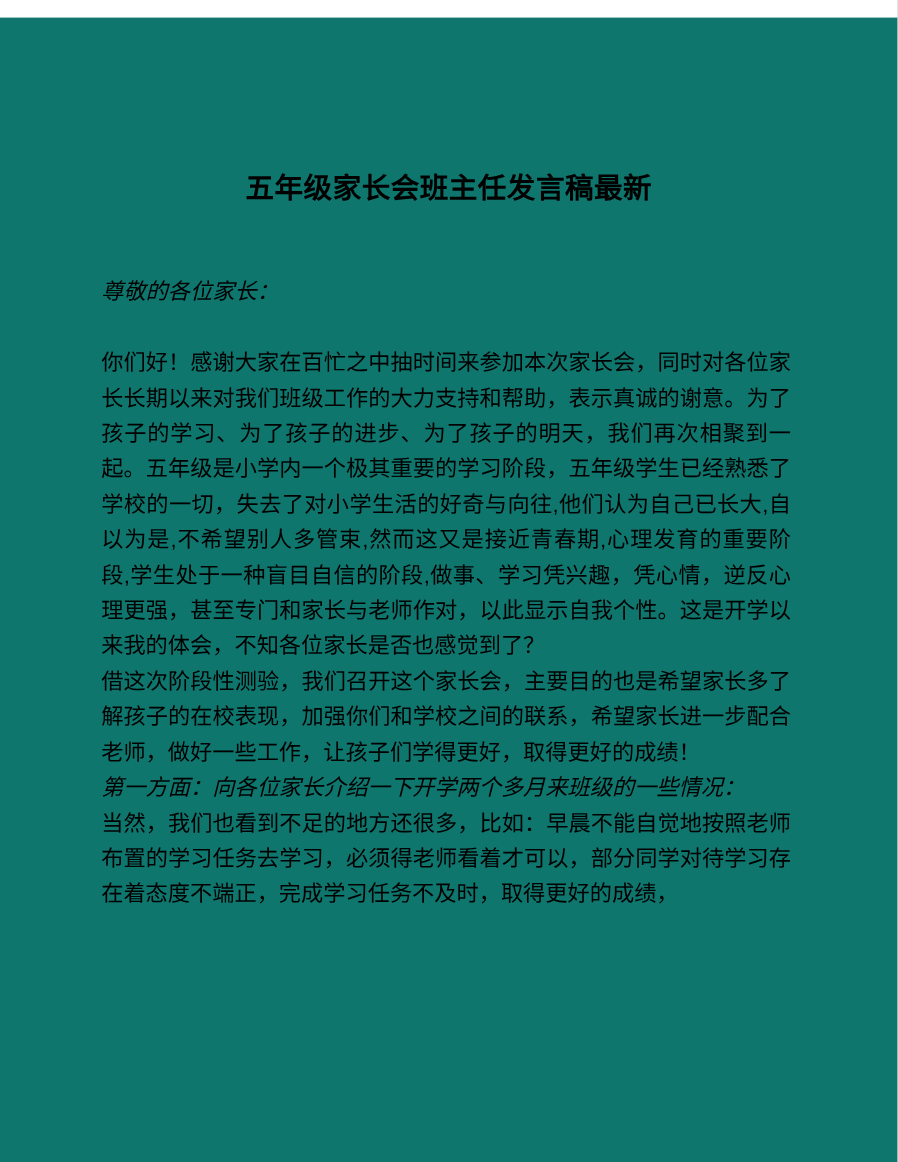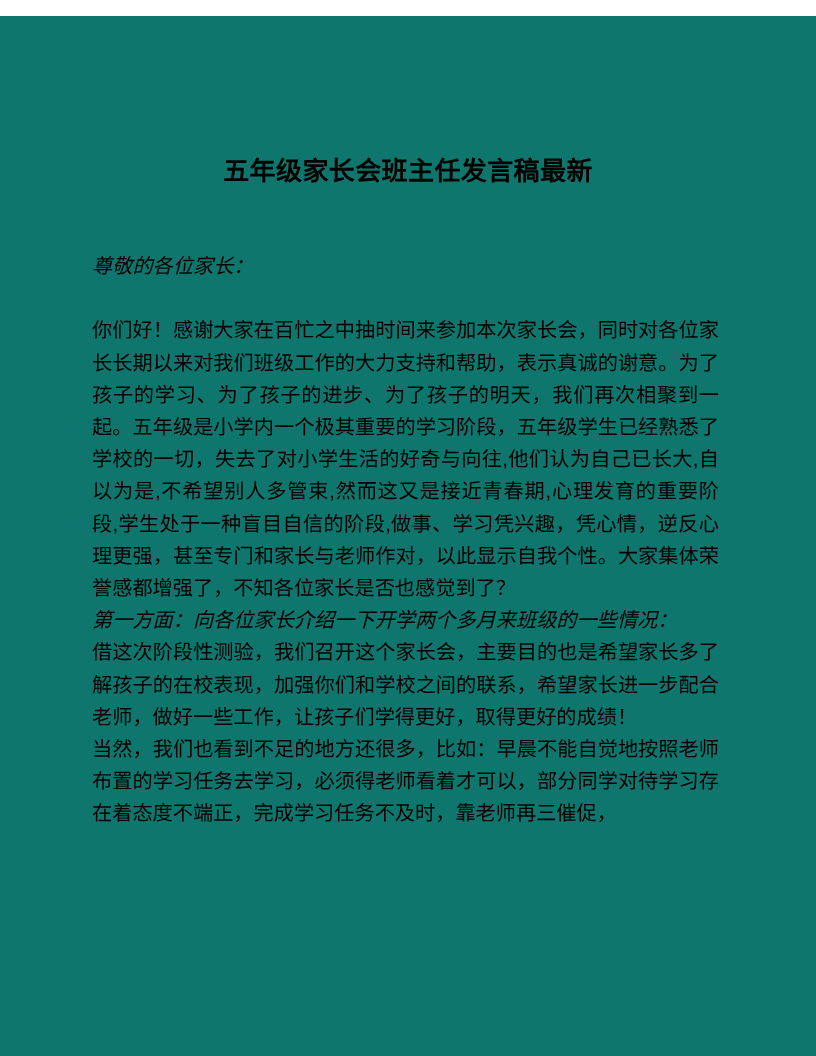--- a/index.html
+++ b/index.html
@@ -60,24 +60,24 @@
 <body>
 
 <div class="page">
 
   <h1 class="doc-title">五年级家长会班主任发言稿最新</h1>
 
   <div class="body-block">
 
     <p class="para salutation last-line-left">尊敬的各位家长：</p>
 
-    <p class="para">你们好！感谢大家在百忙之中抽时间来参加本次家长会，同时对各位家长长期以来对我们班级工作的大力支持和帮助，表示真诚的谢意。为了孩子的学习、为了孩子的进步、为了孩子的明天，我们再次相聚到一起。五年级是小学内一个极其重要的学习阶段，五年级学生已经熟悉了学校的一切，失去了对小学生活的好奇与向往,他们认为自己已长大,自以为是,不希望别人多管束,然而这又是接近青春期,心理发育的重要阶段,学生处于一种盲目自信的阶段,做事、学习凭兴趣，凭心情，逆反心理更强，甚至专门和家长与老师作对，以此显示自我个性。大家集体荣誉感都增强了，不知各位家长是否也感觉到了？</p>
+    <p class="para">你们好！感谢大家在百忙之中抽时间来参加本次家长会，同时对各位家长长期以来对我们班级工作的大力支持和帮助，表示真诚的谢意。为了孩子的学习、为了孩子的进步、为了孩子的明天，我们再次相聚到一起。五年级是小学内一个极其重要的学习阶段，五年级学生已经熟悉了学校的一切，失去了对小学生活的好奇与向往,他们认为自己已长大,自以为是,不希望别人多管束,然而这又是接近青春期,心理发育的重要阶段,学生处于一种盲目自信的阶段,做事、学习凭兴趣，凭心情，逆反心理更强，甚至专门和家长与老师作对，以此显示自我个性。这是开学以来我的体会，不知各位家长是否也感觉到了？</p>
+
+    <p class="para">借这次阶段性测验，我们召开这个家长会，主要目的也是希望家长多了解孩子的在校表现，加强你们和学校之间的联系，希望家长进一步配合老师，做好一些工作，让孩子们学得更好，取得更好的成绩！</p>
 
     <p class="para last-line-left">第一方面：向各位家长介绍一下开学两个多月来班级的一些情况：</p>
 
-    <p class="para">借这次阶段性测验，我们召开这个家长会，主要目的也是希望家长多了解孩子的在校表现，加强你们和学校之间的联系，希望家长进一步配合老师，做好一些工作，让孩子们学得更好，取得更好的成绩！</p>
 
-
-    <p class="para">当然，我们也看到不足的地方还很多，比如：早晨不能自觉地按照老师布置的学习任务去学习，必须得老师看着才可以，部分同学对待学习存在着态度不端正，完成学习任务不及时，靠老师再三催促，</p>
+    <p class="para">当然，我们也看到不足的地方还很多，比如：早晨不能自觉地按照老师布置的学习任务去学习，必须得老师看着才可以，部分同学对待学习存在着态度不端正，完成学习任务不及时，取得更好的成绩，</p>
 
   </div>
 
 </div>
 
 </body></html>

